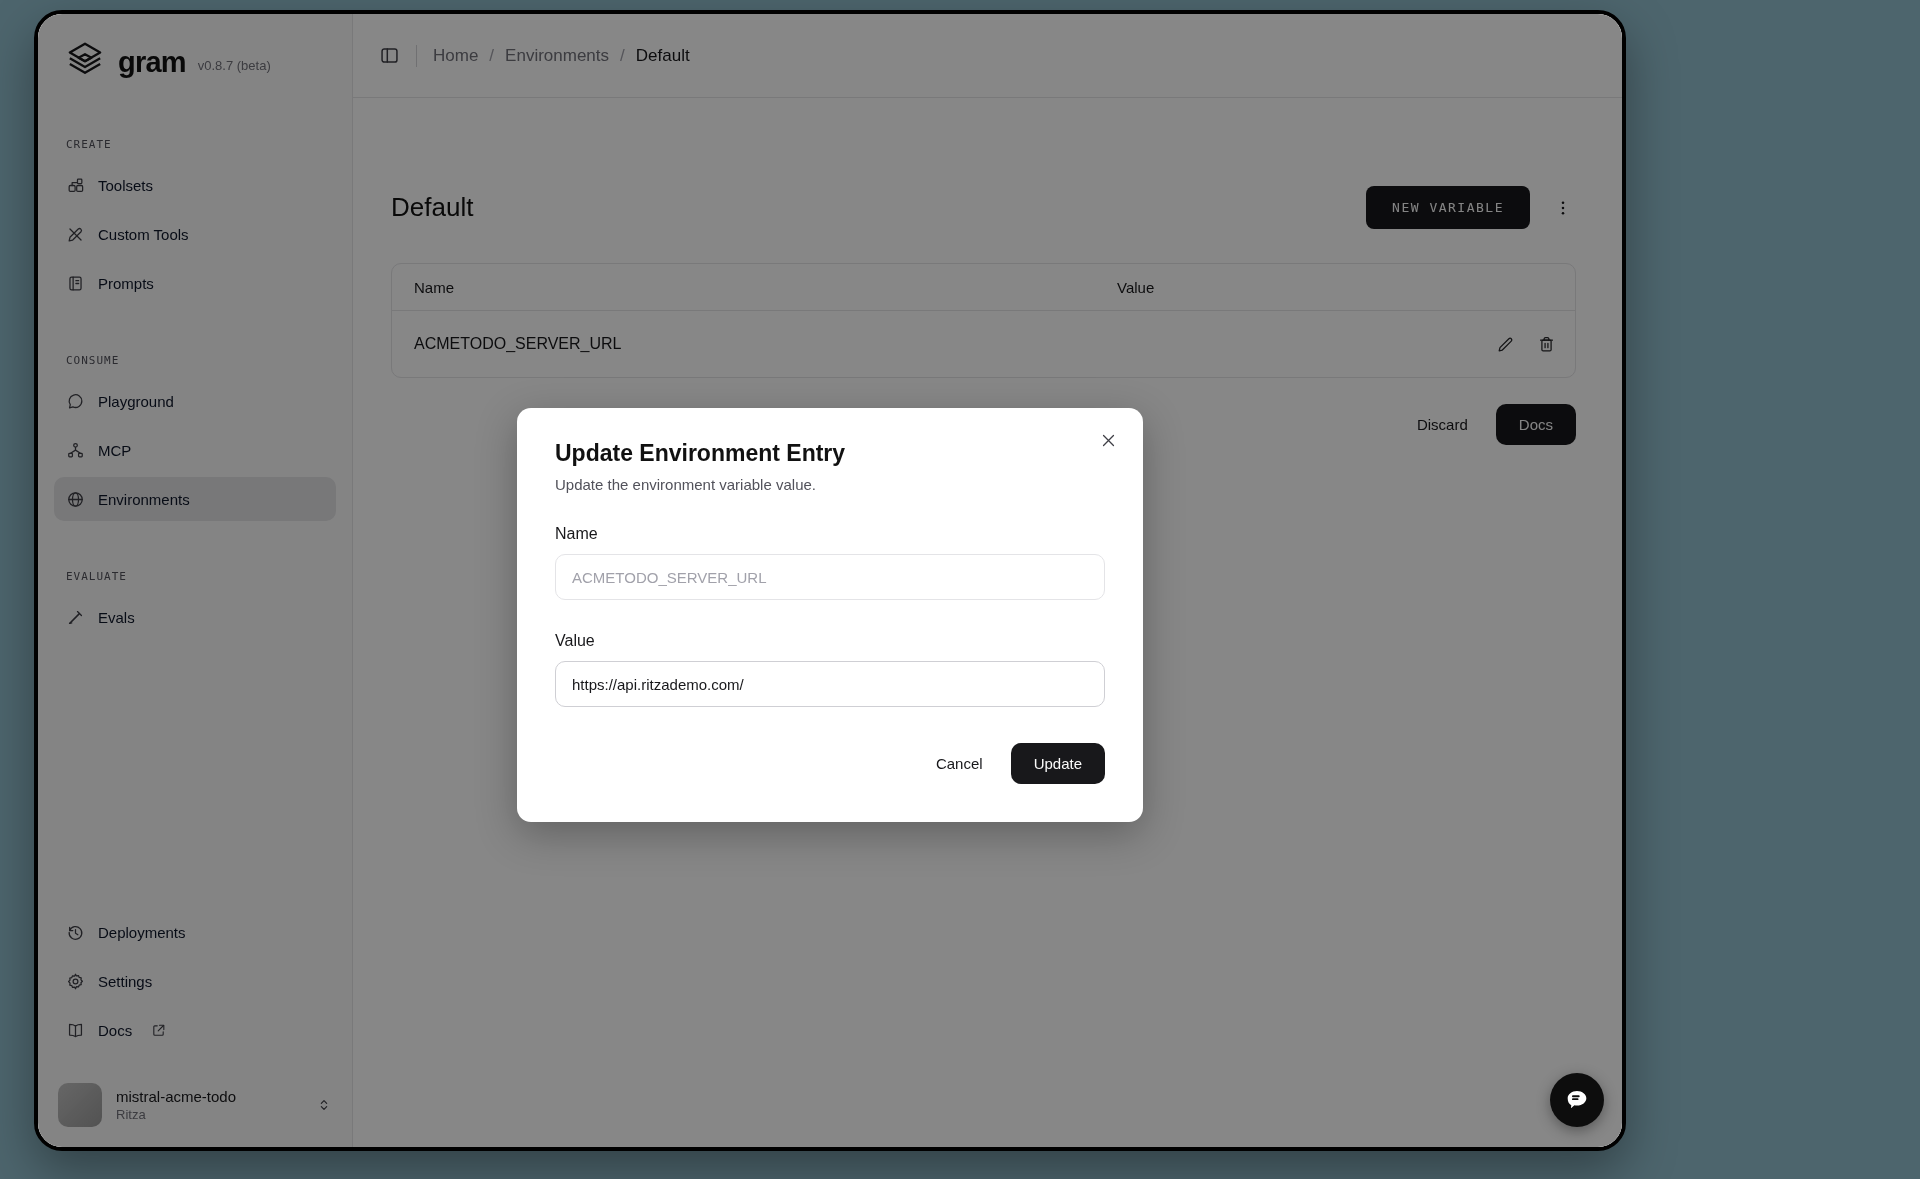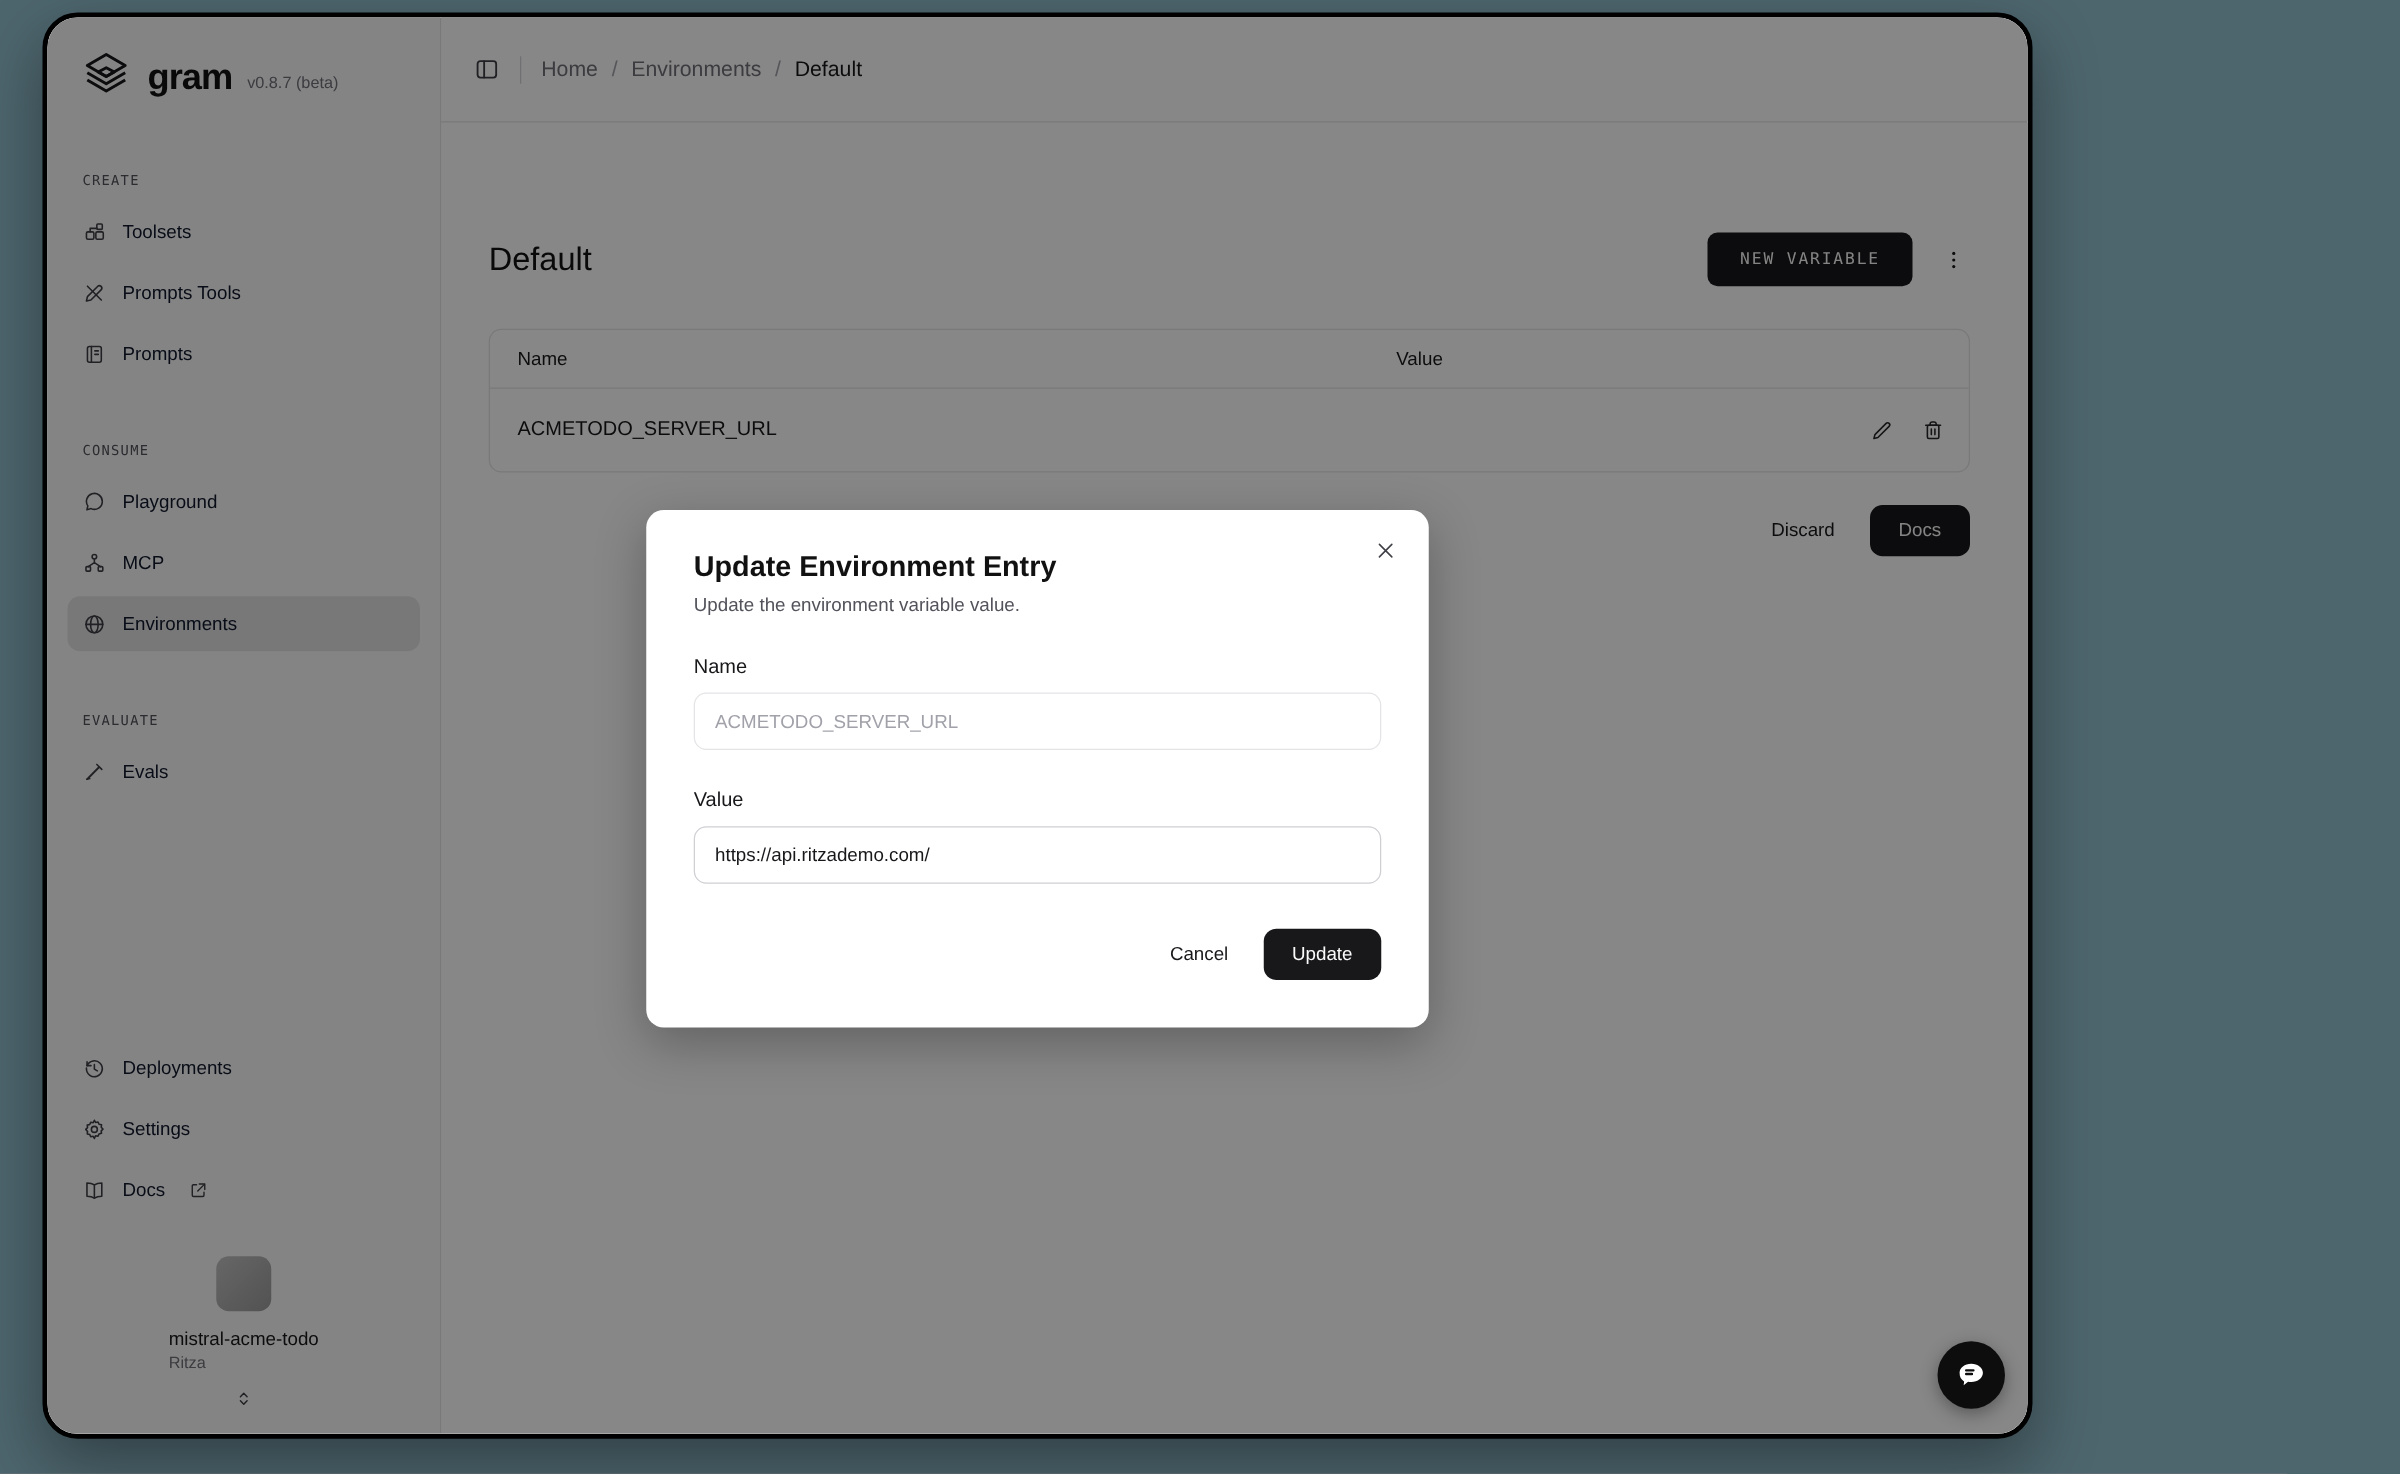--- a/index.html
+++ b/index.html
@@ -35,21 +35,21 @@
   .section-label.tight { margin-top:44px; }
   .nav-item {
     display:flex; align-items:center; gap:13px; height:44px; margin-bottom:5px;
     padding:0 12px; border-radius:10px; font-size:15px; color:#0f172a; cursor:pointer;
   }
   .nav-item .ico { display:flex; color:#3f3f46; width:19px; justify-content:center; }
   .nav-item.active { background:#e2e2e4; }
   .sidebar-spacer { flex:1; }
   .ext-ico { margin-left:6px; color:#3f3f46; display:flex; }
   .account {
-    margin-top:26px; display:flex; align-items:center; gap:14px; padding:0 4px;flex-direction:column;
+    margin-top:26px; display:flex; align-items:center; gap:14px; padding:0 4px;
   }
   .avatar {
     width:44px; height:44px; border-radius:10px;
     background:linear-gradient(135deg,#c2c2c2,#9b9b9b);
   }
   .account-names { flex:1; }
   .account-name { font-size:15px; color:#18181b; }
   .account-org { font-size:13px; color:#71717a; margin-top:2px; }
   .updown { color:#3f3f46; display:flex; cursor:pointer; }
   
@@ -156,21 +156,21 @@
       </span>
       <span>Toolsets</span>
     </div>
     <div class="nav-item">
       <span class="ico">
         <svg width="19" height="19" viewBox="0 0 24 24" fill="none" stroke="currentColor" stroke-width="1.6" stroke-linecap="round" stroke-linejoin="round">
           <path d="M5 15.5 L15.5 5a2.5 2.5 0 0 1 3.5 3.5L8.5 19 4 20z"></path>
           <path d="M5 5l14 14"></path>
         </svg>
       </span>
-      <span>Prompts Tools</span>
+      <span>Custom Tools</span>
     </div>
     <div class="nav-item">
       <span class="ico">
         <svg width="19" height="19" viewBox="0 0 24 24" fill="none" stroke="currentColor" stroke-width="1.6" stroke-linecap="round" stroke-linejoin="round">
           <rect x="5" y="4" width="14" height="16" rx="2"></rect>
           <path d="M9 4v16"></path>
             <path d="M12.5 8.5h3.5"></path>
             <path d="M12.5 12h3.5"></path>
         </svg>
       </span>

